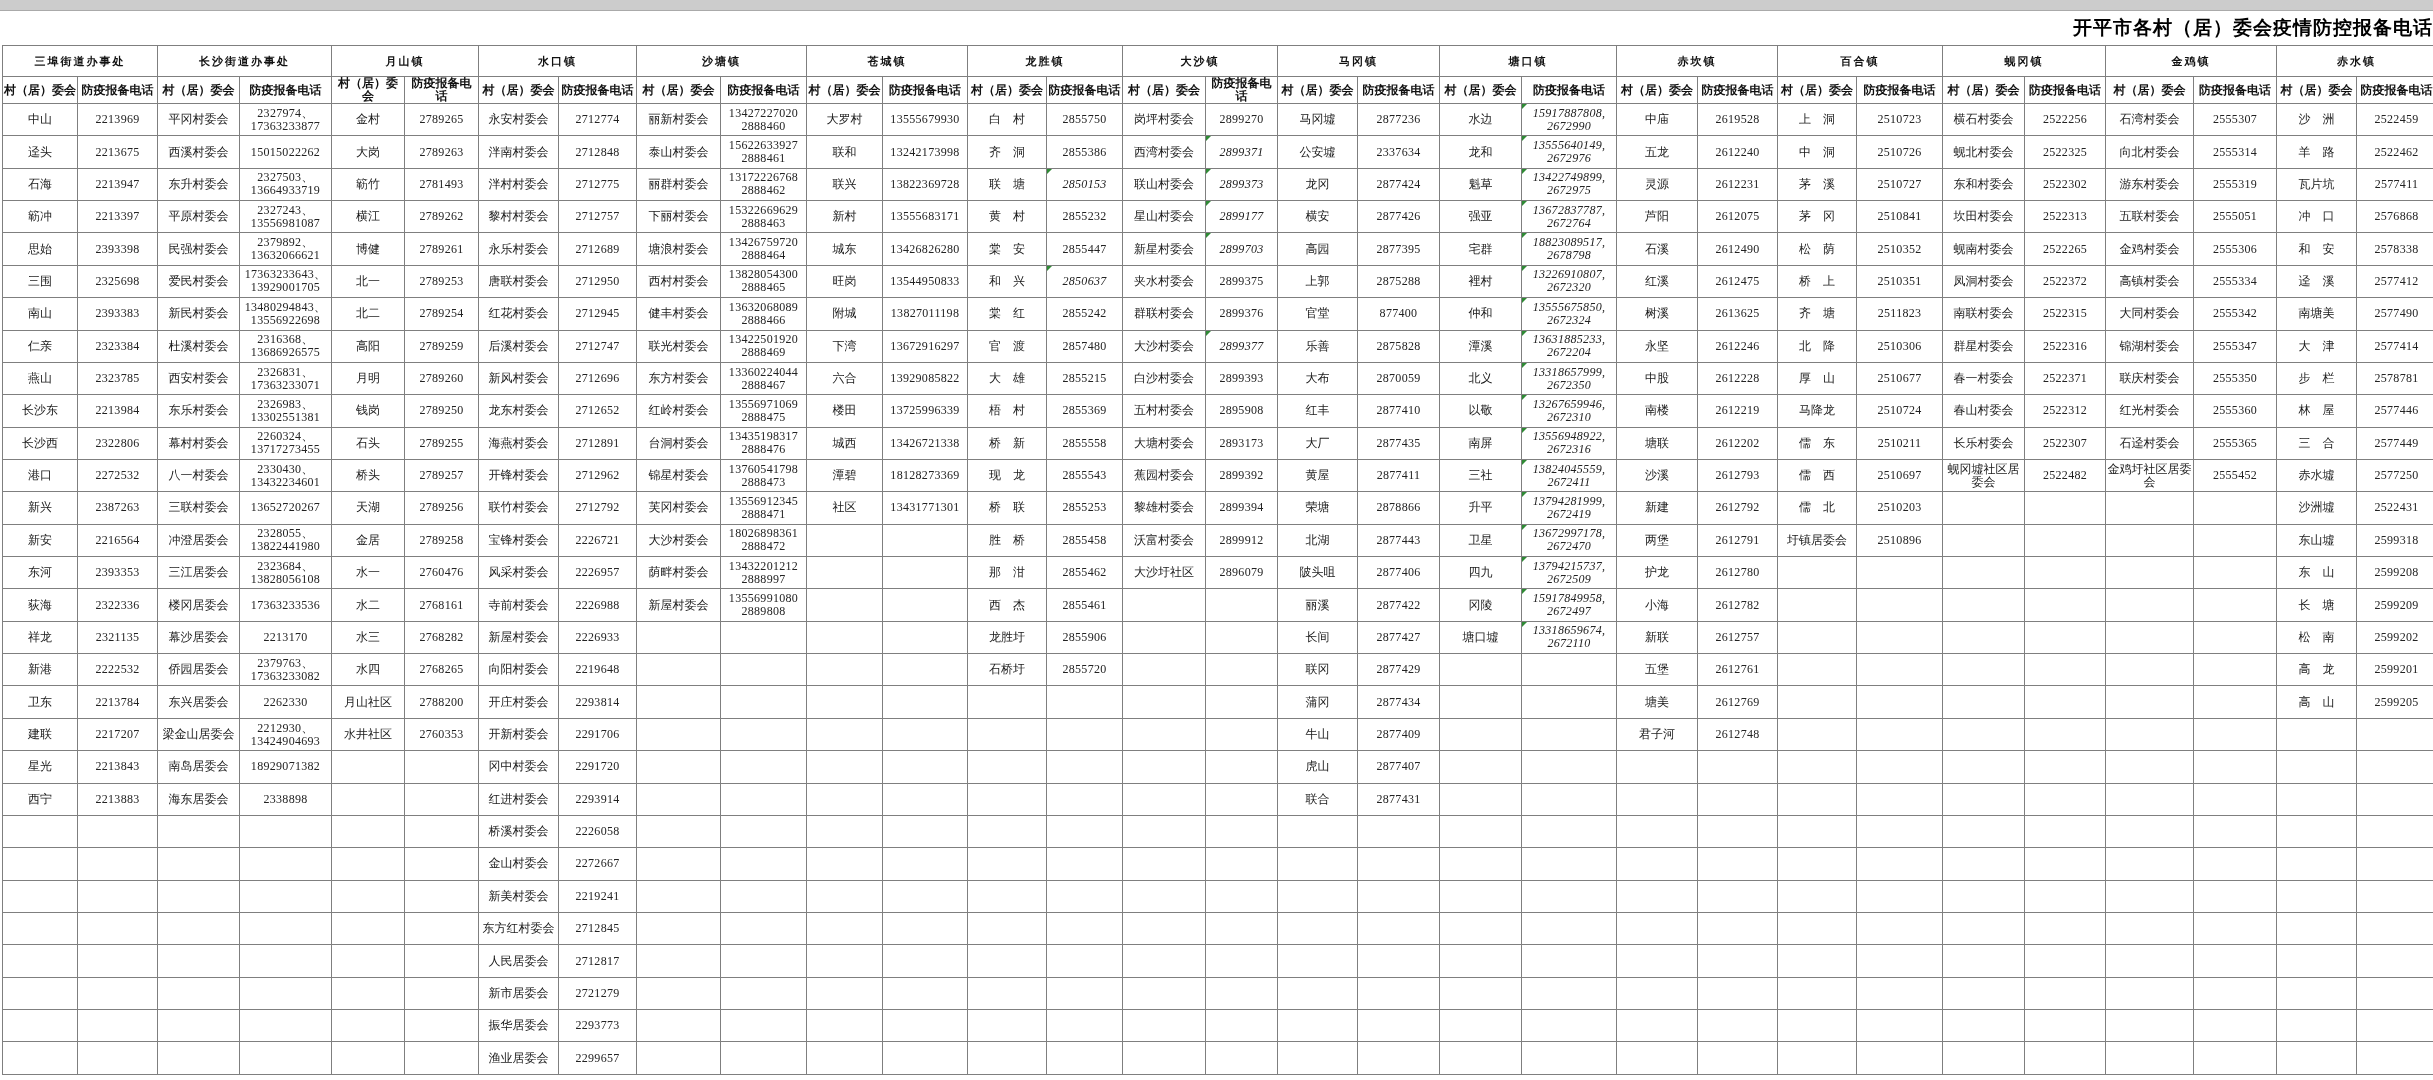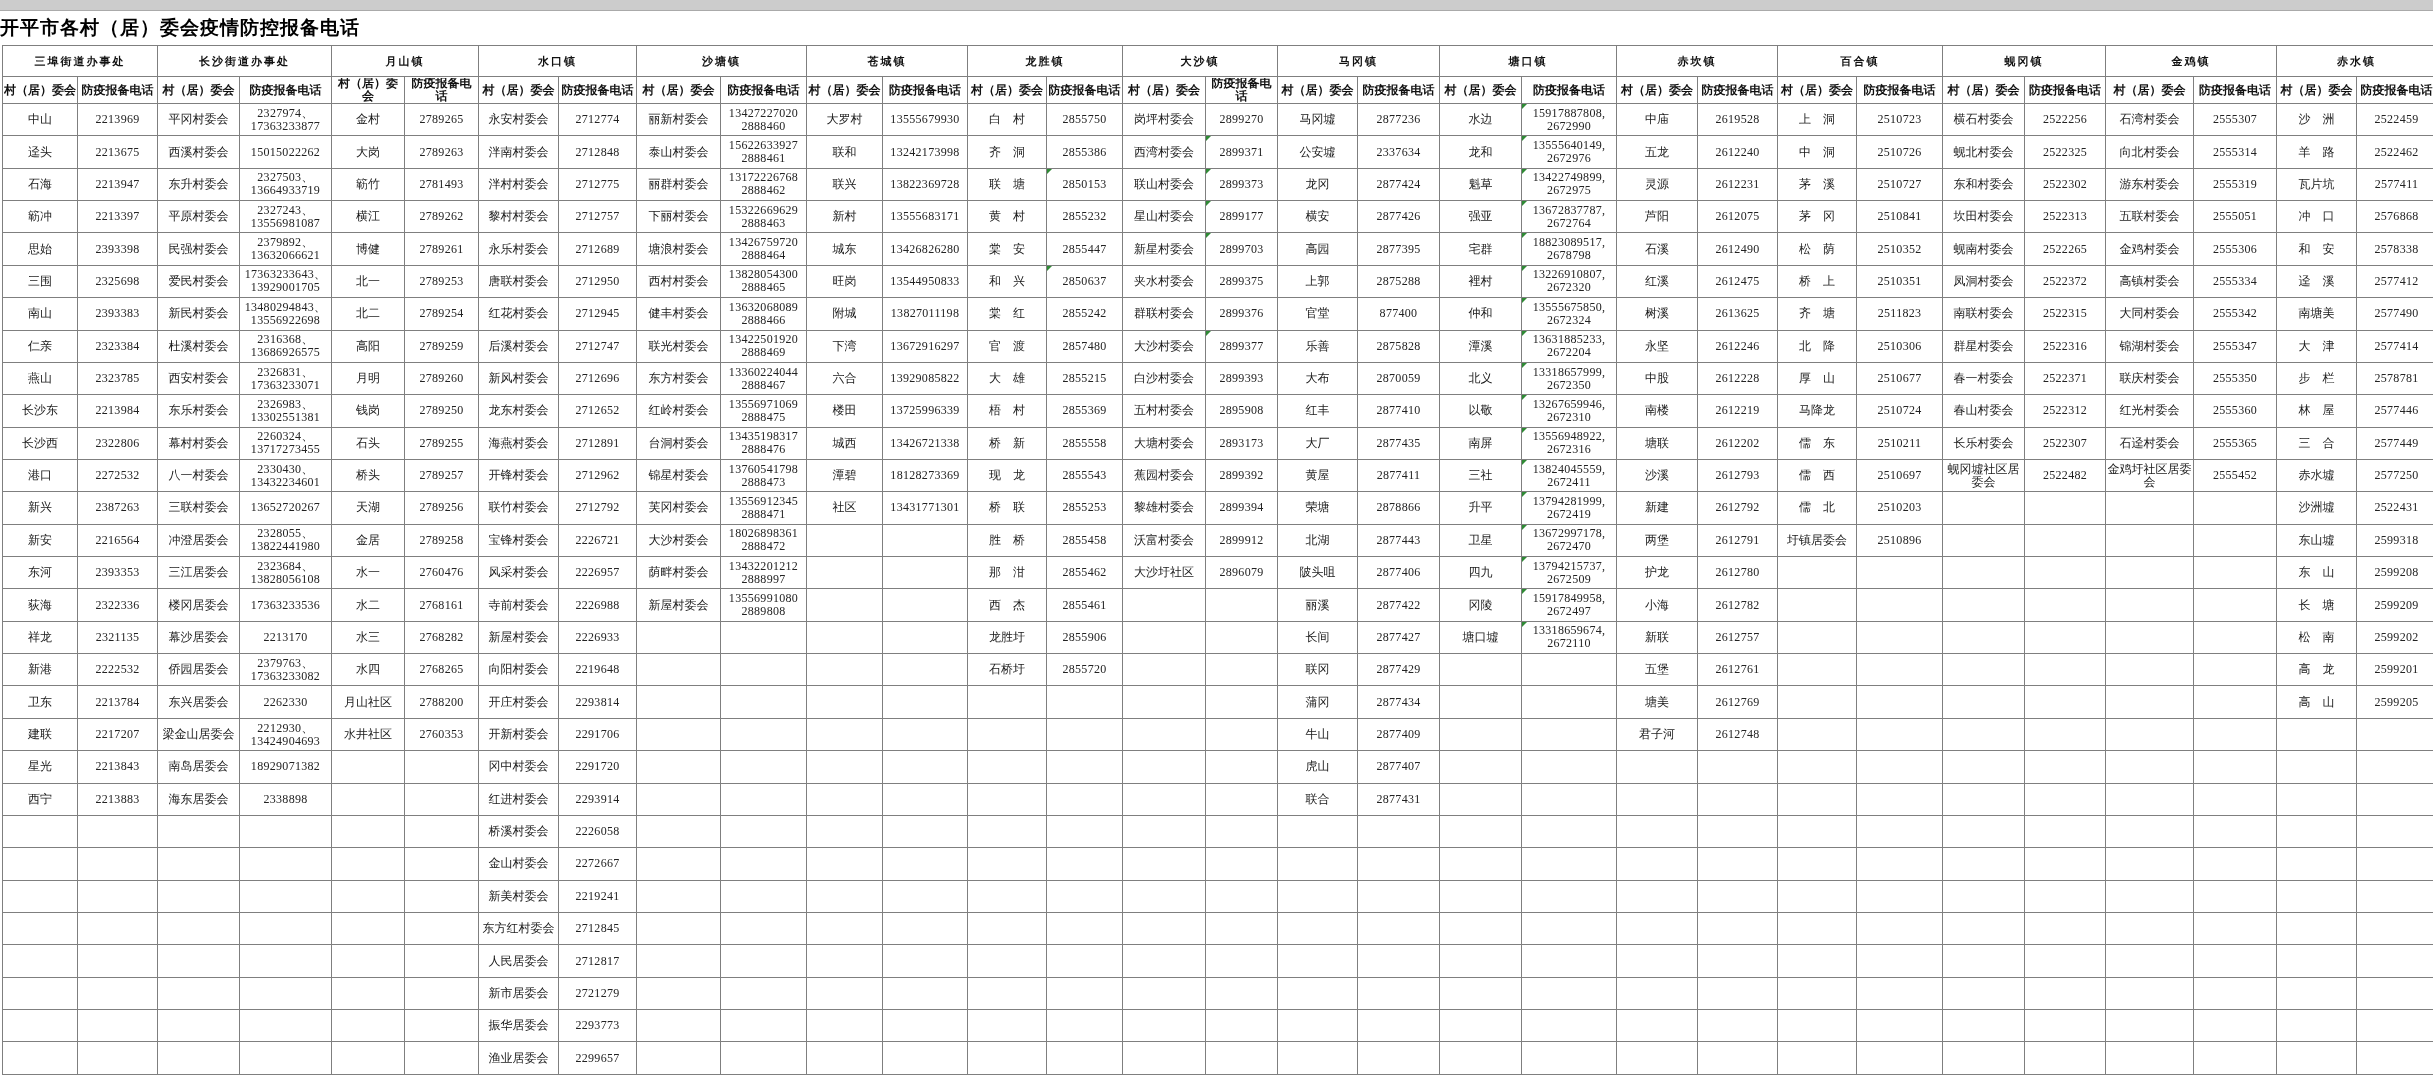--- a/index.html
+++ b/index.html
@@ -2,40 +2,40 @@
 <html><head>
 <meta charset="utf-8">
 <style>
   html,body{margin:0;padding:0;}
   body{
     width:2433px;height:1080px;overflow:hidden;background:#ffffff;
     font-family:"Liberation Serif","DejaVu Serif",serif;color:#111;
   }
   .top-strip{height:10px;background:#cccccc;border-bottom:1px solid #aaaaaa;}
   .title{
-    height:34px;line-height:34px;text-align:left;font-weight:bold;
+    height:34px;line-height:34px;text-align:right;font-weight:bold;
     font-size:19px;color:#000;letter-spacing:1px;
   }
   table.grid{
     border-collapse:collapse;table-layout:fixed;
     width:2429px;height:1030px;margin:0 2px;
   }
   .grid th,.grid td{
     border:1px solid #7f7f7f;padding:0 1px;text-align:center;
     vertical-align:middle;overflow:hidden;
   }
   .grid thead tr.town-row th{height:30px;font-size:11px;font-weight:bold;letter-spacing:2px;}
-  .grid thead tr.colhead-row th{height:25px;font-size:12px;font-weight:bold;line-height:13px;border-radius:6px;}
+  .grid thead tr.colhead-row th{height:25px;font-size:12px;font-weight:bold;line-height:13px;}
   .grid tbody tr{height:32px;}
   td.name-cell{font-size:12px;line-height:13px;color:#1a1a1a;}
   td.phone-cell{
     font-size:12px;line-height:13px;color:#222;
     white-space:pre-line;letter-spacing:0.3px;
   }
-  td.flag{position:relative;}
+  td.flag{position:relative;font-style:italic;}
   td.flag::before{
     content:"";position:absolute;top:0;left:0;width:0;height:0;
     border-top:5px solid #2f8a35;border-right:5px solid transparent;
   }
 </style>
 </head>
 <body>
 
 <div class="top-strip"></div>
 <div class="title">开平市各村（居）委会疫情防控报备电话</div>

